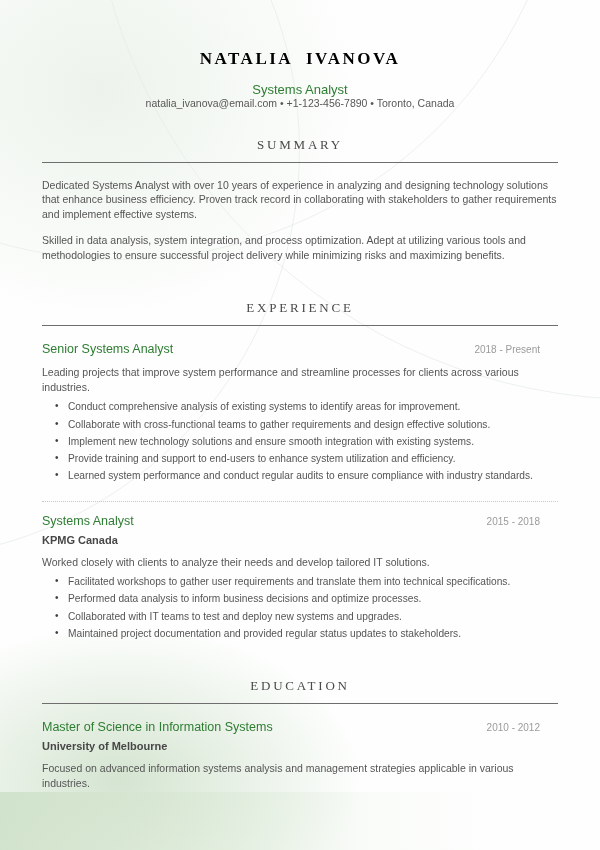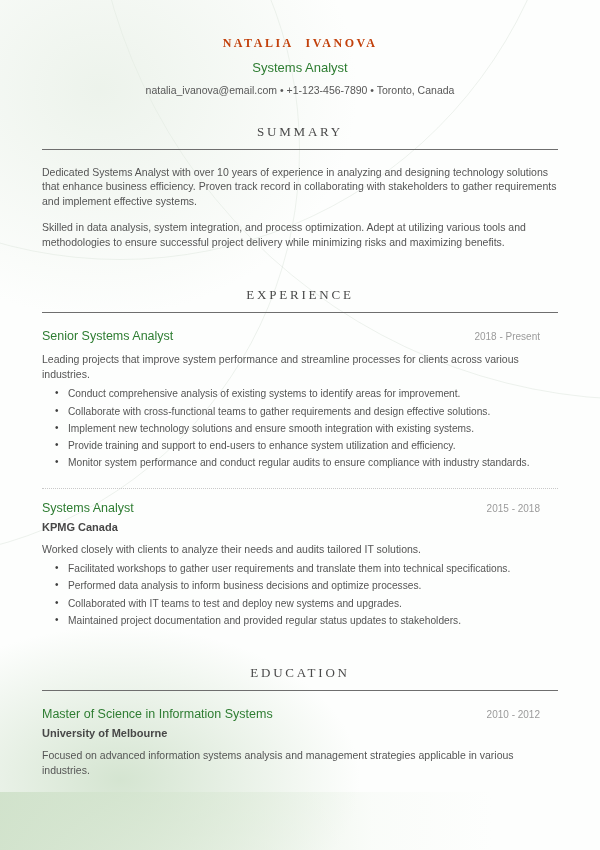--- a/index.html
+++ b/index.html
@@ -36,28 +36,28 @@
   }
   .bottom-blob {
     position: absolute; left: -130px; bottom: -90px; width: 500px; height: 320px;
     background: radial-gradient(ellipse at center, rgba(199,220,194,0.75), rgba(199,220,194,0) 68%);
     pointer-events: none;
   }
 
   .content { position: relative; padding: 36px 42px 0 42px; }
 
   .name {
-    margin: 0; text-align: center;
+    margin: 13px; text-align: center;
     font-family: "Liberation Serif", serif;
-    font-size: 12px; font-weight: 700;
+    font-size: 17px; font-weight: 700;
     letter-spacing: 2.5px; word-spacing: 7px;
-    color: #c2410c;
+    color: #000000;
   }
   .role { margin-top: 9px; text-align: center; font-size: 13px; color: #2e7d32; }
-  .contact { margin-top: 9px; text-align: center; font-size: 10.5px; color: #575757; }
+  .contact { margin-top: 0; text-align: center; font-size: 10.5px; color: #575757; }
 
   .sec-summary { margin-top: 28px; }
   .sec-exp     { margin-top: 38px; }
   .sec-edu     { margin-top: 38px; }
 
   .sec-h {
     margin: 0; text-align: center;
     font-family: "Liberation Serif", serif;
     font-size: 13px; font-weight: 400;
     letter-spacing: 2.8px; color: #4a4a4a;
@@ -121,33 +121,33 @@
         <div class="entry-head">
           <h3 class="entry-title">Senior Systems Analyst</h3>
           <span class="entry-date">2018 - Present</span>
         </div>
         <p class="entry-desc">Leading projects that improve system performance and streamline processes for clients across various industries.</p>
         <ul class="bullets">
           <li>Conduct comprehensive analysis of existing systems to identify areas for improvement.</li>
           <li>Collaborate with cross-functional teams to gather requirements and design effective solutions.</li>
           <li>Implement new technology solutions and ensure smooth integration with existing systems.</li>
           <li>Provide training and support to end-users to enhance system utilization and efficiency.</li>
-          <li>Monitor system performance and conduct regular audits to ensure compliance with industry standards.</li>
+          <li>Learned system performance and conduct regular audits to ensure compliance with industry standards.</li>
         </ul>
       </article>
 
       <div class="dotted"></div>
 
       <article class="entry">
         <div class="entry-head">
           <h3 class="entry-title">Systems Analyst</h3>
           <span class="entry-date">2015 - 2018</span>
         </div>
         <div class="entry-org">KPMG Canada</div>
-        <p class="entry-desc">Worked closely with clients to analyze their needs and audits tailored IT solutions.</p>
+        <p class="entry-desc">Worked closely with clients to analyze their needs and develop tailored IT solutions.</p>
         <ul class="bullets">
           <li>Facilitated workshops to gather user requirements and translate them into technical specifications.</li>
           <li>Performed data analysis to inform business decisions and optimize processes.</li>
           <li>Collaborated with IT teams to test and deploy new systems and upgrades.</li>
           <li>Maintained project documentation and provided regular status updates to stakeholders.</li>
         </ul>
       </article>
     </section>
 
     <section class="sec-edu">

